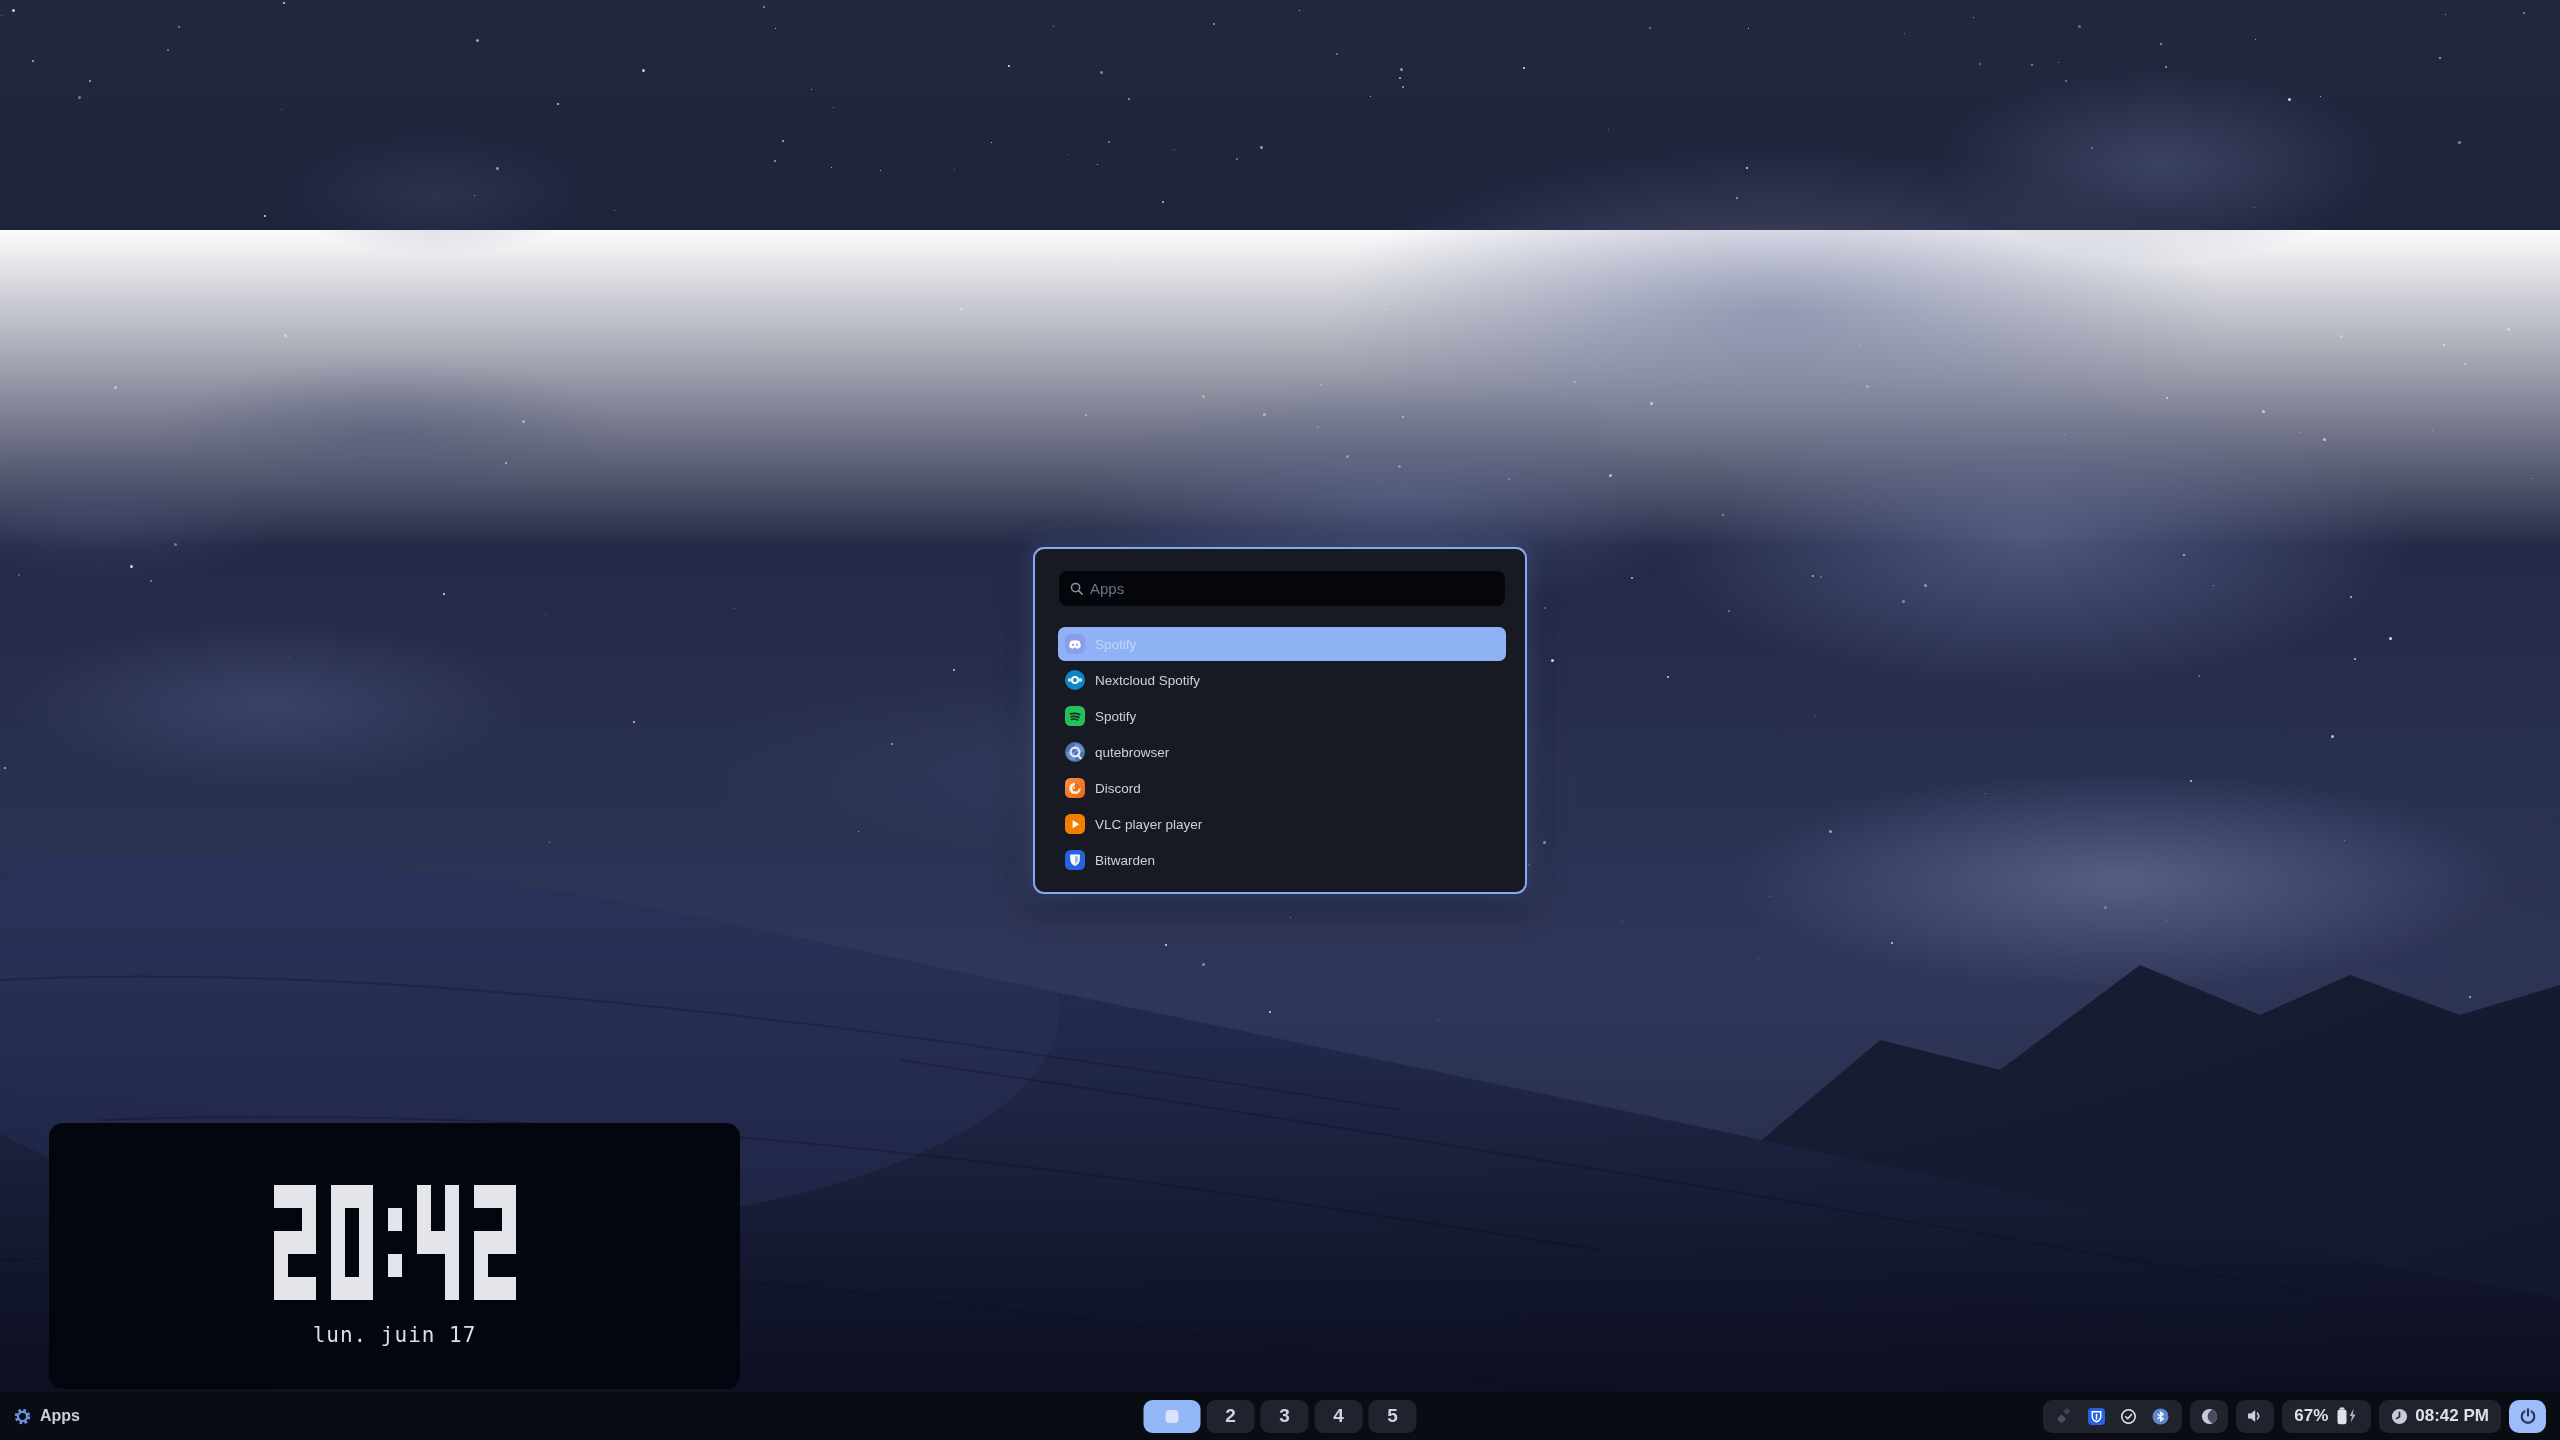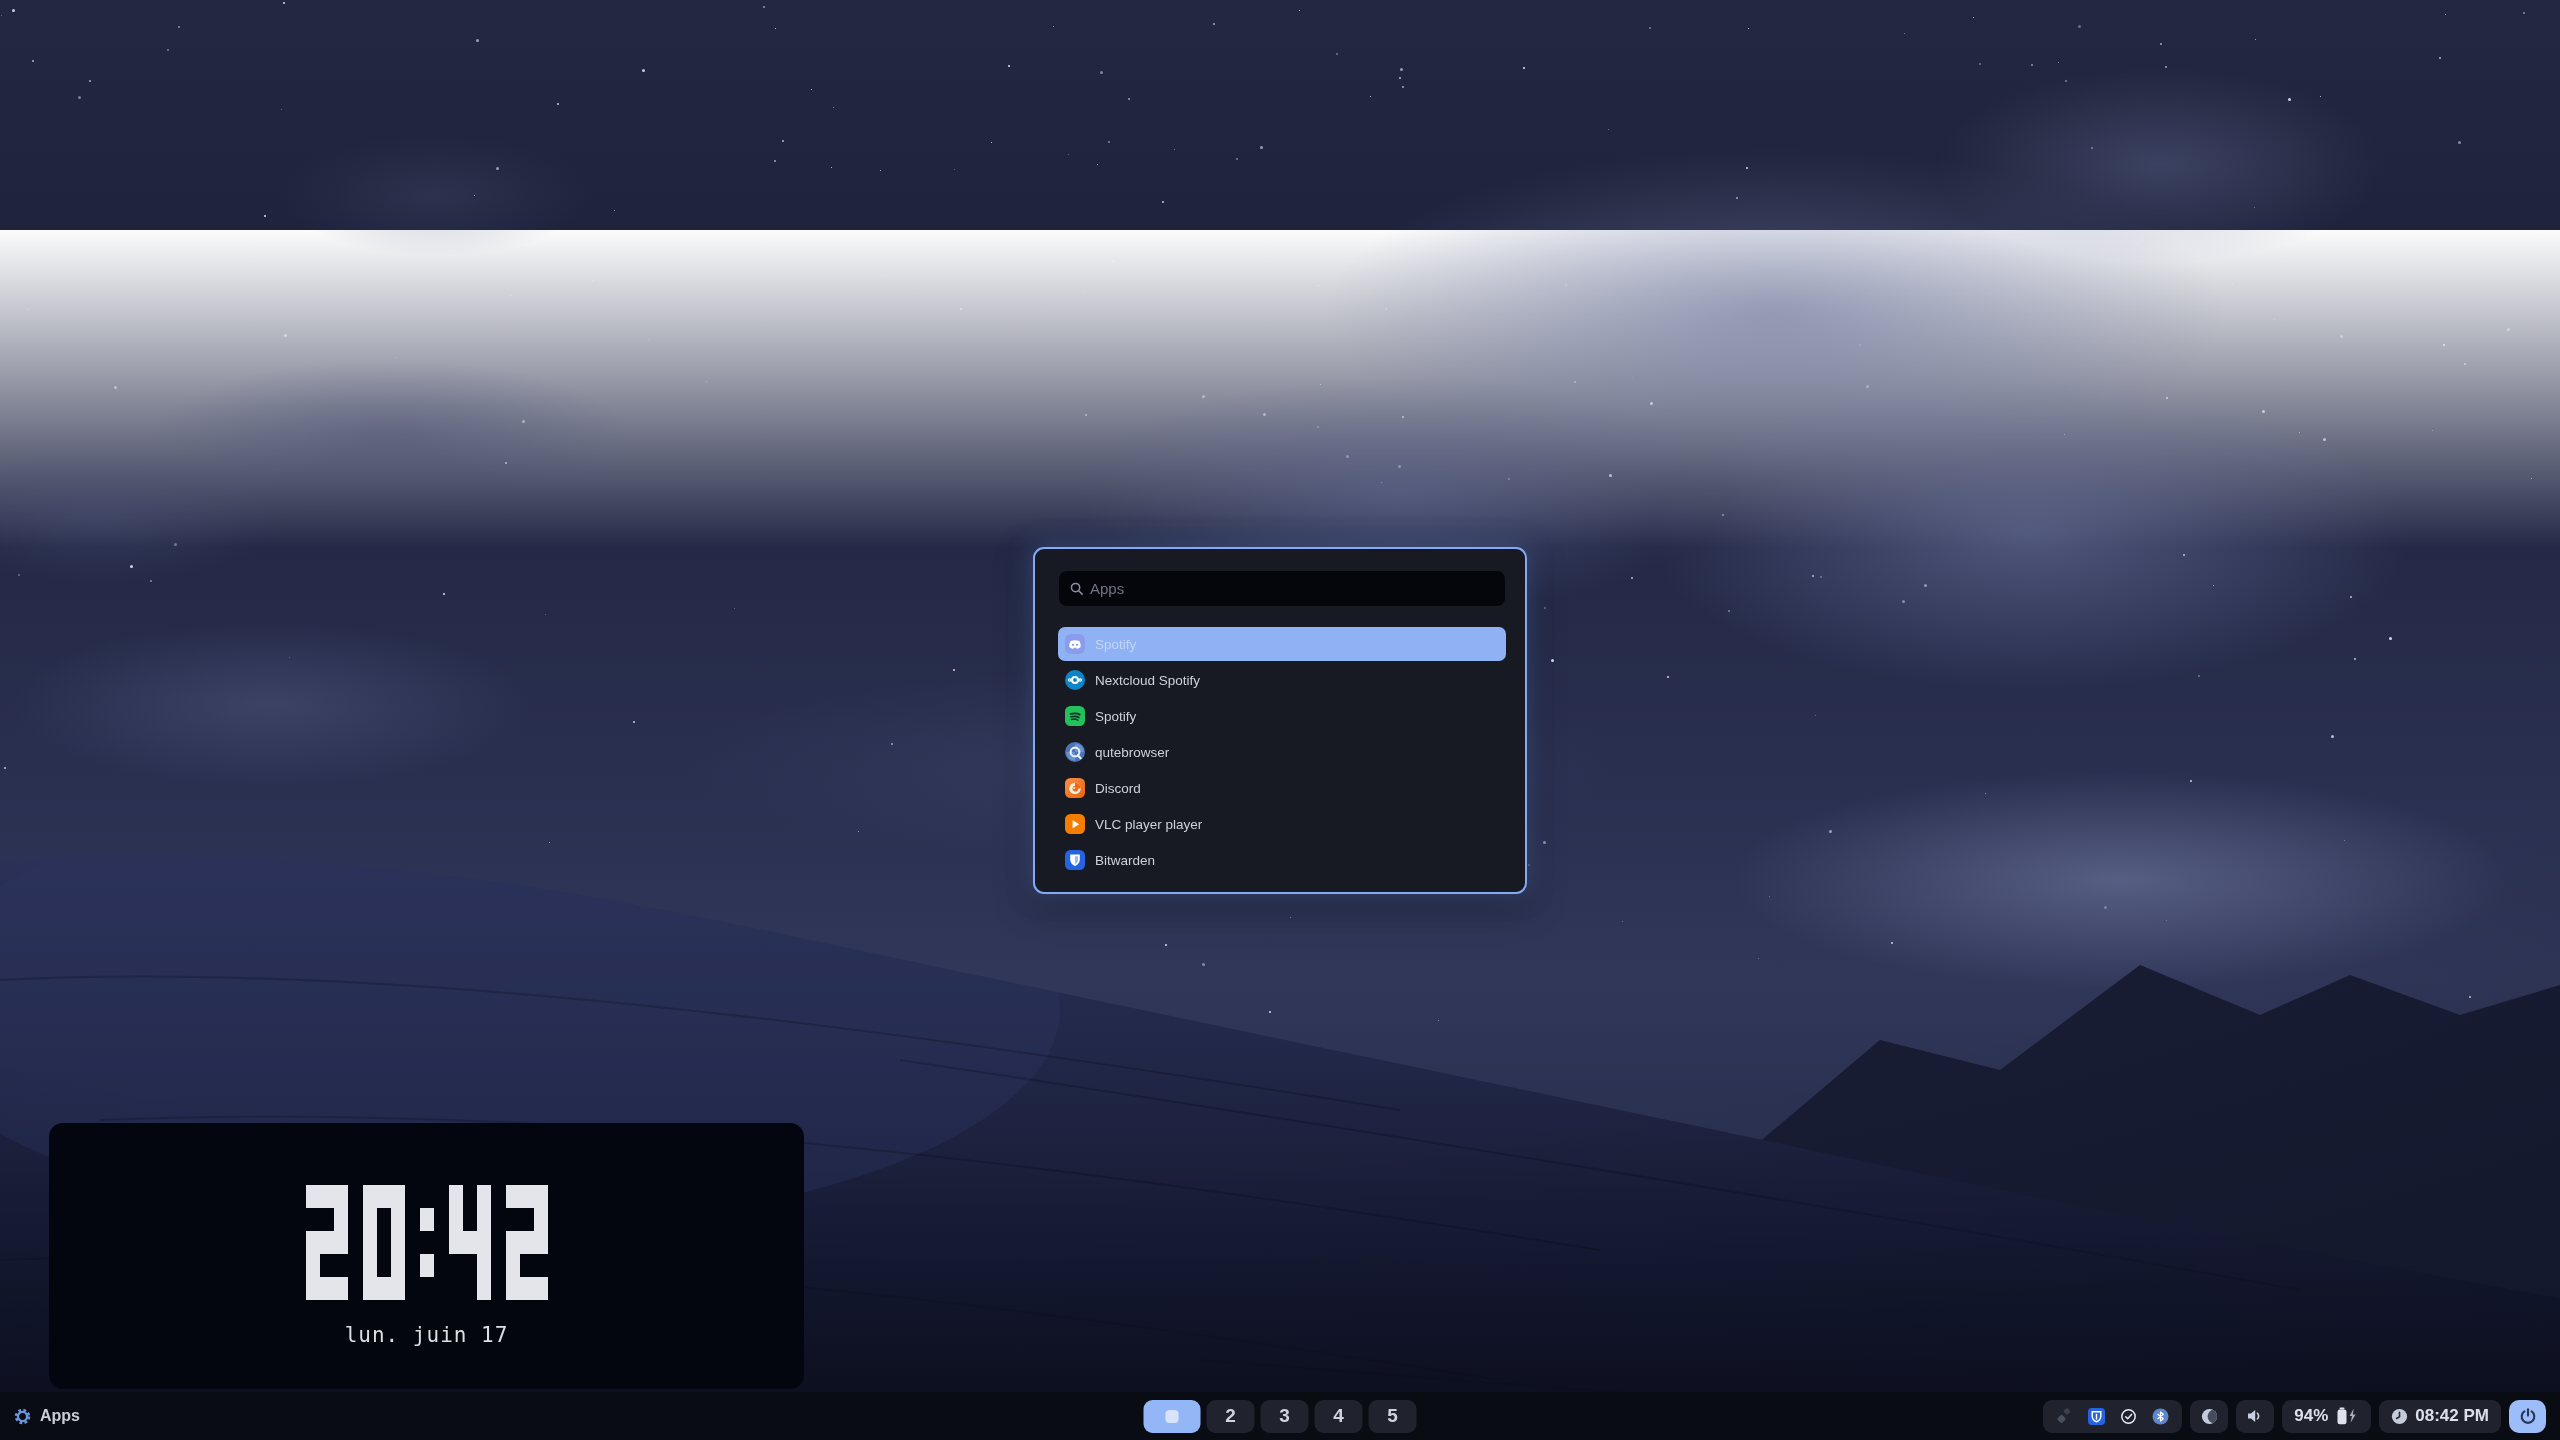--- a/index.html
+++ b/index.html
@@ -18,21 +18,21 @@
   .c5{left:60px;top:330px;width:660px;height:210px;background:radial-gradient(50% 50% at 50% 50%,rgba(72,80,117,.4),rgba(72,80,117,0) 72%);}
   .c6{left:-90px;top:590px;width:720px;height:230px;background:radial-gradient(50% 50% at 50% 50%,rgba(84,92,130,.45),rgba(84,92,130,0) 72%);}
   .c7{left:500px;top:630px;width:1300px;height:270px;background:radial-gradient(50% 50% at 50% 50%,rgba(66,74,110,.4),rgba(66,74,110,0) 72%);}
   .c8{left:1580px;top:730px;width:1080px;height:300px;background:radial-gradient(50% 50% at 50% 50%,rgba(120,130,170,.55),rgba(120,130,170,0) 72%);}
   .c9{left:220px;top:110px;width:430px;height:170px;background:radial-gradient(50% 50% at 50% 50%,rgba(70,78,116,.32),rgba(70,78,116,0) 72%);}
   .c10{left:-160px;top:420px;width:520px;height:190px;background:radial-gradient(50% 50% at 50% 50%,rgba(76,84,121,.4),rgba(76,84,121,0) 72%);}
   #terrain{position:absolute;left:0;top:0;z-index:3;}
   .vignette{position:absolute;inset:0;z-index:4;pointer-events:none;
     background:radial-gradient(130% 95% at 38% 28%,rgba(0,0,0,0) 55%,rgba(8,10,20,.38) 100%);}
   
-  #clock-widget{position:absolute;left:49px;top:1123px;width:755px;height:266px;background:#04060f;border-radius:14px;z-index:5;}
+  #clock-widget{position:absolute;left:49px;top:1123px;width:691px;height:266px;background:#04060f;border-radius:14px;z-index:5;}
   #clock-time{position:absolute;left:50%;top:62px;transform:translateX(-50%);display:flex;gap:15px;}
   .pchar{display:grid;grid-template-rows:repeat(5,23px);}
   .pchar div{width:14px;height:23px;}
   .pchar .on{background:#e3e5ea;}
   #clock-date{position:absolute;left:0;right:0;top:200px;text-align:center;
     font-family:"DejaVu Sans Mono",monospace;font-size:21px;color:#dcdee4;letter-spacing:1px;}
   
   #launcher{position:absolute;left:1033px;top:547px;width:494px;height:347px;box-sizing:border-box;
     background:#181a23;border:2px solid #85a9f2;border-radius:11px;z-index:6;
     box-shadow:0 0 26px rgba(110,150,235,.38),0 10px 34px rgba(0,0,0,.5);}
@@ -527,21 +527,21 @@
           <circle cx="13.8" cy="8.5" r="7.2" fill="#474c5f" clip-path="url(#mc)"></circle>
         </svg>
     </div>
     <div class="pill iconpill">
       <svg width="18" height="16" viewBox="0 0 18 16">
           <path d="M2 5.5 H5 L9.2 2 V14 L5 10.5 H2 Z" fill="#c9cede"></path>
           <path d="M11.5 5.2 A4.4 4.4 0 0 1 11.5 10.8" fill="none" stroke="#c9cede" stroke-width="1.6" stroke-linecap="round"></path>
         </svg>
     </div>
     <div class="pill textpill">
-      <span>94%</span>
+      <span>67%</span>
       <svg width="24" height="18" viewBox="0 0 24 18">
           <rect x="4.5" y="0.5" width="5" height="2" rx="1" fill="#dfe2eb"></rect>
           <rect x="2.5" y="2.6" width="9" height="14.6" rx="2.2" fill="#dfe2eb"></rect>
           <path d="M18.6 1.5 L14.6 9 H17 L15.6 15.8 L20.6 7.6 H17.9 Z" fill="#a9aeba"></path>
         </svg>
     </div>
     <div class="pill textpill">
       <svg width="17" height="17" viewBox="0 0 17 17">
           <circle cx="8.5" cy="8.5" r="7.6" fill="#c6cbdb"></circle>
           <path d="M8.5 4.4 V8.7 L5.6 10.4" fill="none" stroke="#272c3c" stroke-width="1.7" stroke-linecap="round" stroke-linejoin="round"></path>

